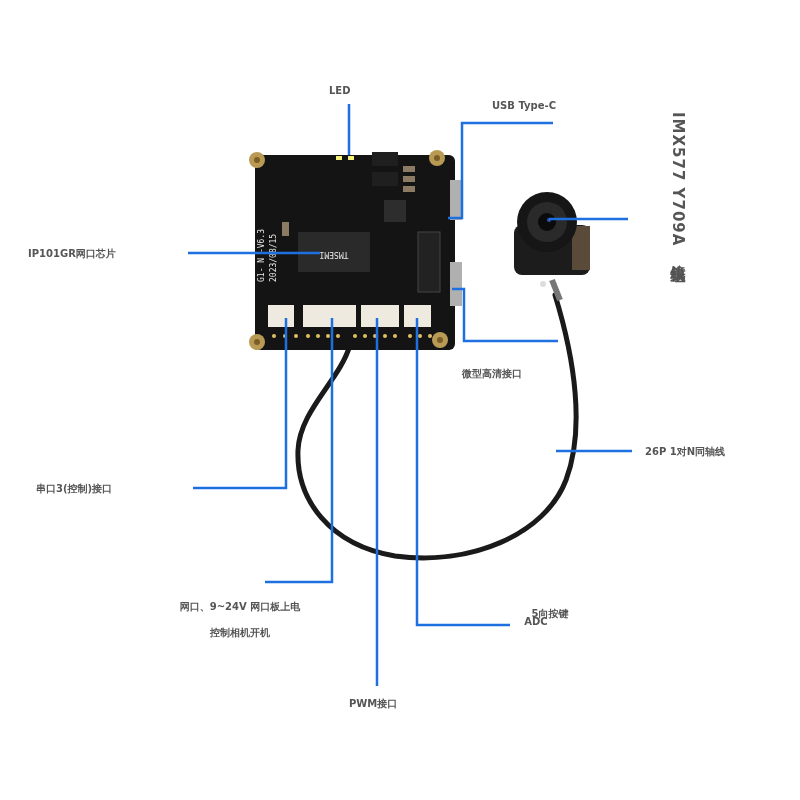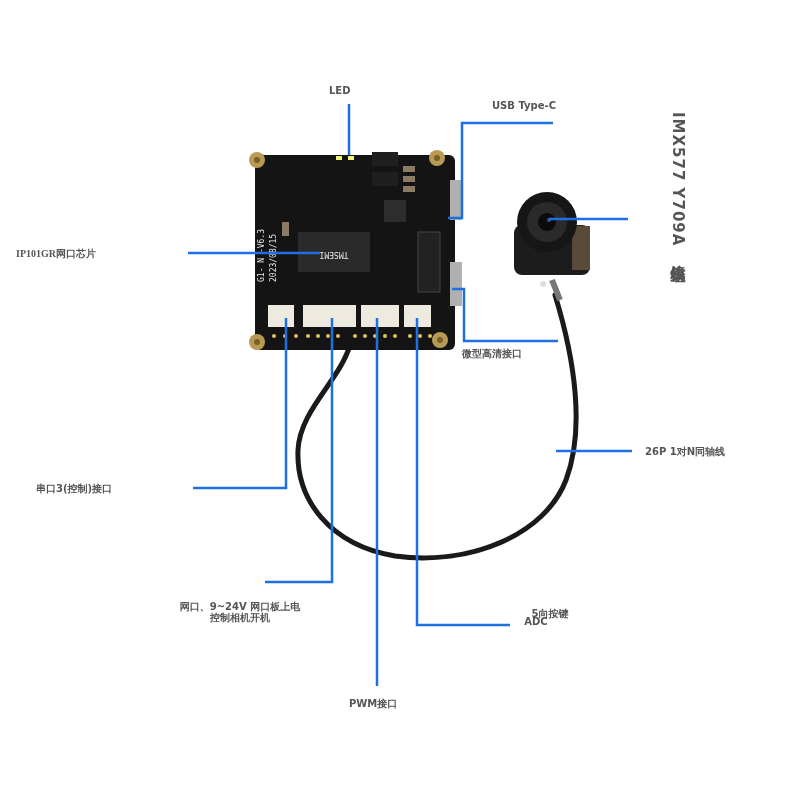--- a/index.html
+++ b/index.html
@@ -97,21 +97,21 @@
     <polyline points="193,488 286,488 286,318"></polyline>
     <polyline points="265,582 332,582 332,318"></polyline>
     <polyline points="377,318 377,686"></polyline>
     <polyline points="417,318 417,625 510,625"></polyline>
   </g>
 </svg>
 
 <div class="label" style="left:329px;top:81px;">LED</div>
 <div class="label" style="left:492px;top:96px;">USB Type-C</div>
 <div class="vlabel" style="left:668px;top:112px;">IMX577 Y709A 镜头模组</div>
-<div class="label" style="left:16px;top:244px;font-family:Liberation Serif, serif;">IP101GR网口芯片</div>
-<div class="label" style="left:462px;top:344px;">微型高清接口</div>
+<div class="label" style="left:28px;top:244px;">IP101GR网口芯片</div>
+<div class="label" style="left:462px;top:364px;">微型高清接口</div>
 <div class="label" style="left:645px;top:442px;">26P 1对N同轴线</div>
 <div class="label" style="left:36px;top:479px;">串口3(控制)接口</div>
 <div class="label center" style="left:120px;top:597px;width:240px;">网口、9~24V 网口板上电</div>
-<div class="label center" style="left:120px;top:609px;width:240px;font-family:Liberation Mono, monospace;">控制相机开机</div>
+<div class="label center" style="left:120px;top:623px;width:240px;">控制相机开机</div>
 <div class="label" style="left:349px;top:694px;">PWM接口</div>
 <div class="label center" style="left:496px;top:612px;width:80px;">ADC</div>
 <div class="label center" style="left:505px;top:604px;width:90px;">5向按键</div>
 
 </body></html>

